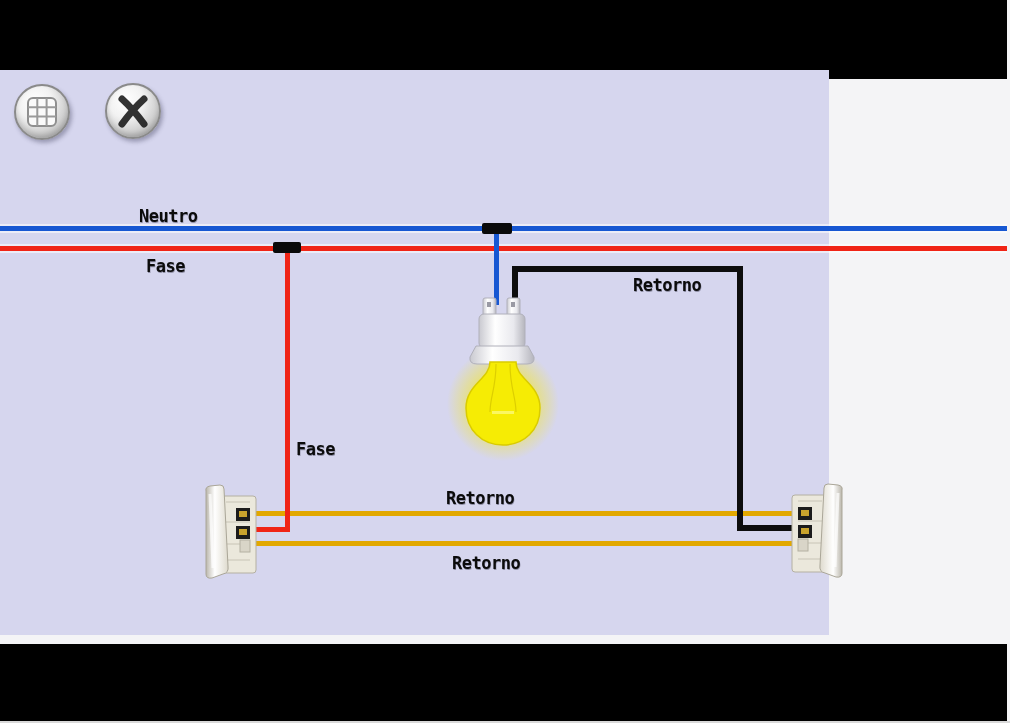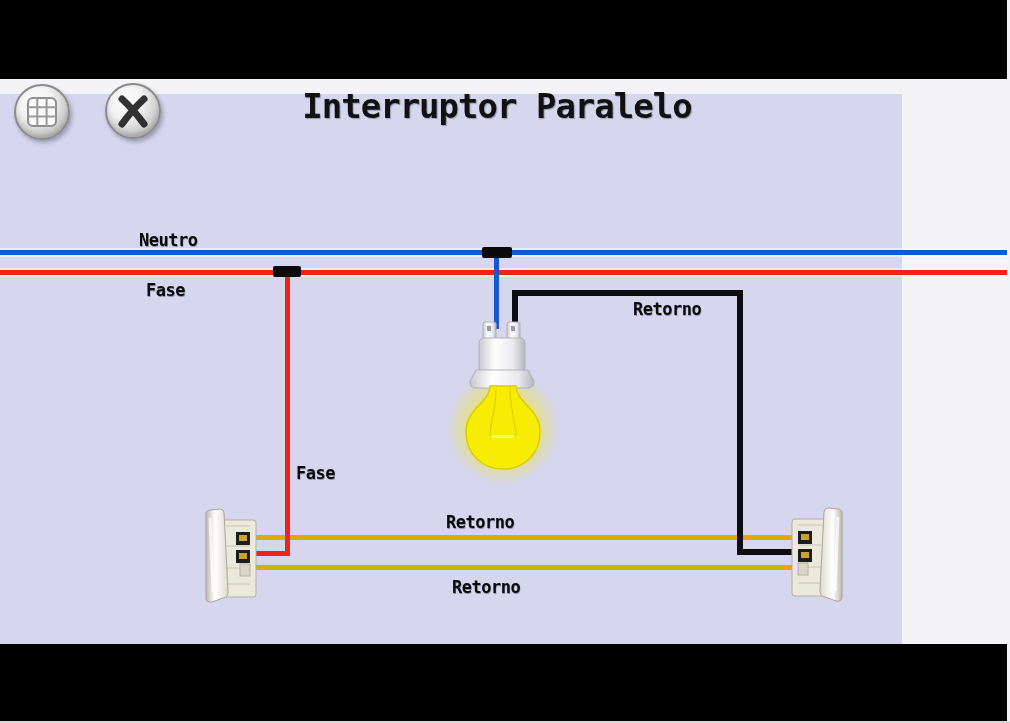--- a/index.html
+++ b/index.html
@@ -13,21 +13,21 @@
   html,body{margin:0;padding:0;background:#ffffff;}
   .stage{
     position:relative;width:1010px;height:723px;overflow:hidden;
     background:#f4f4f6;
     font-family:"DejaVu Sans Mono","Liberation Mono",monospace;
   }
   .bar{position:absolute;left:0;width:1007px;background:#000;}
   .bar.top{top:0;height:79px;}
   .bar.bottom{top:644px;height:78px;}
   .bottom-edge{position:absolute;left:0;top:721px;width:1010px;height:2px;background:#d9d9d9;}
-  .content{position:absolute;left:0;top:94px;width:902px;height:565px;background:var(--background);}
+  .content{position:absolute;left:0;top:70px;width:829px;height:565px;background:var(--background);}
   .title{
     position:absolute;left:0;top:86px;width:994px;text-align:center;
     font-size:34px;font-weight:bold;color:#111;letter-spacing:-1px;
     text-shadow:1px 1px 1px rgba(40,40,60,.35);
   }
   
   .round-btn{
     position:absolute;width:56px;height:56px;border-radius:50%;
     background:radial-gradient(circle at 36% 30%, #ffffff 0%, #f2f2f2 35%, #cfcfcf 65%, #9a9a9a 100%);
     border:2px solid #8a8a8a;box-sizing:border-box;
@@ -160,21 +160,20 @@
     </svg>
 
     <div class="lbl lbl-neutro">Neutro</div>
     <div class="lbl lbl-fase-top">Fase</div>
     <div class="lbl lbl-retorno-lamp">Retorno</div>
     <div class="lbl lbl-fase-mid">Fase</div>
     <div class="lbl lbl-retorno-top">Retorno</div>
     <div class="lbl lbl-retorno-bottom">Retorno</div>
   </div>
 
-  <div class="title">Interruptor Paralelo</div>
 
   <div class="round-btn btn-grid">
     <svg width="34" height="34" viewBox="0 0 34 34">
       <rect x="3" y="3" width="28" height="28" rx="5" fill="#fafafa" stroke="#8f8f8f" stroke-width="2"></rect>
       <path d="M12.3,3 V31 M21.6,3 V31 M3,12.3 H31 M3,21.6 H31" stroke="#9a9a9a" stroke-width="2" fill="none"></path>
     </svg>
   </div>
   <div class="round-btn btn-close">
     <svg width="40" height="40" viewBox="0 0 40 40">
       <path d="M9,8 Q20,18 31,33 M31,8 Q20,18 9,33" stroke="#1d1d1d" stroke-width="7" stroke-linecap="round" fill="none" opacity="0.9"></path>

